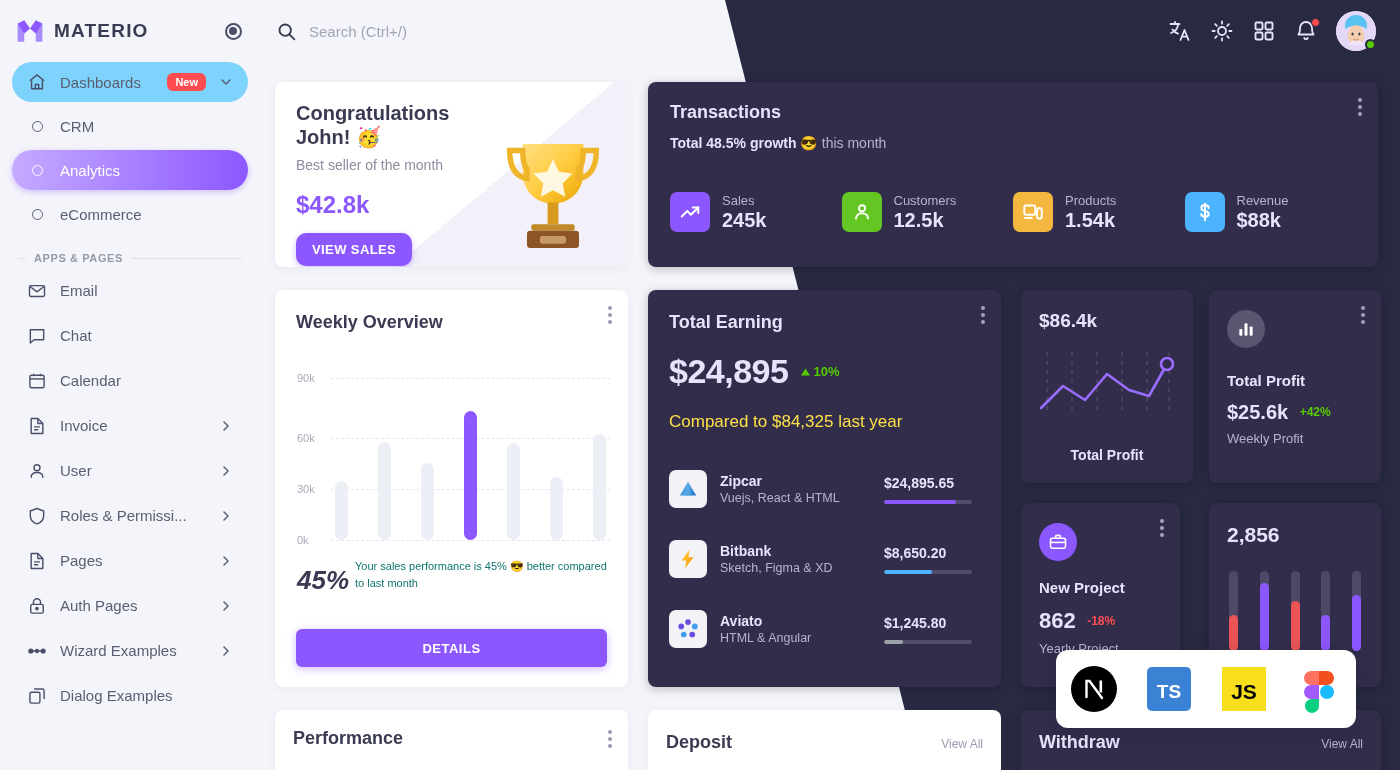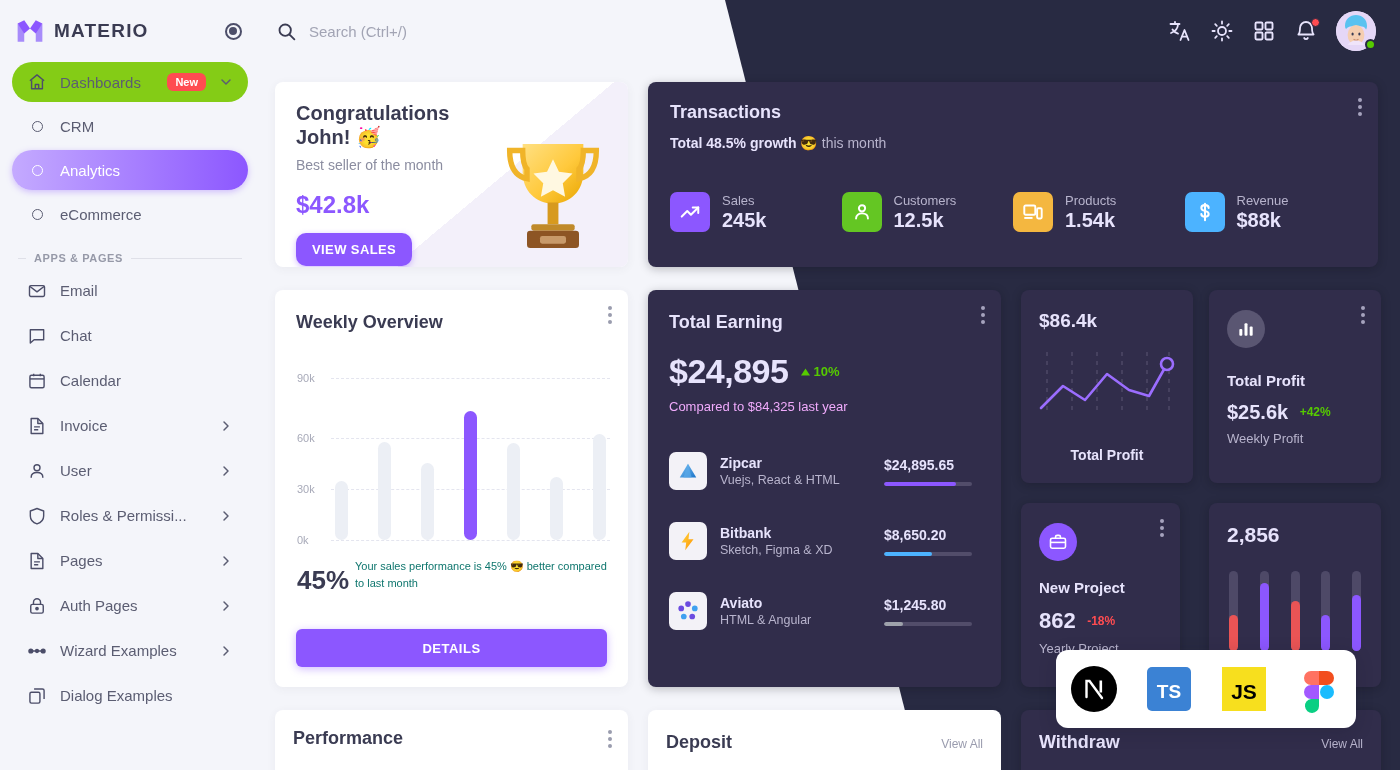--- a/index.html
+++ b/index.html
@@ -30,21 +30,21 @@
   .sb-toggle .outer { width: 17px; height: 17px; border-radius: 50%; border: 2px solid #4c4e69; display:flex;align-items:center;justify-content:center;}
   .sb-toggle .inner { width: 8px; height: 8px; border-radius: 50%; background: #4c4e69; }
 
   .sb-nav { padding: 0 12px; }
   .nav-item {
     display: flex; align-items: center; gap: 12px;
     height: 40px; padding: 0 14px; margin-bottom: 4px;
     border-radius: 20px; color: #5b5d72; font-size: 15px;
     cursor: pointer;
   }
-  .nav-item.head-active { background: #84cc16; }
+  .nav-item.head-active { background: #7dd3fc; }
   .nav-item.active {
     background: linear-gradient(270deg, #8c57ff 0%, #c4aaff 100%);
     color: #fff; box-shadow: 0 2px 6px rgba(140,87,255,0.35);
   }
   .nav-ico { width: 22px; height: 22px; flex: none; display:flex; align-items:center; justify-content:center; }
   .nav-label { flex: 1; white-space: nowrap; overflow: hidden; text-overflow: ellipsis; }
   .badge-new {
     background: #ff4c51; color: #fff; font-size: 11px; font-weight: 600;
     padding: 2px 8px; border-radius: 6px; line-height: 1.35;
   }
@@ -120,35 +120,35 @@
   .tx-val { font-size: 20px; font-weight: 600; color: #e7e3fc; margin-top: 1px; }
 
   
   #weekly { left: 275px; top: 290px; width: 353px; height: 397px; }
   .wk-chart { position: absolute; left: 22px; right: 18px; top: 80px; height: 190px; }
   .ax-lab { position: absolute; left: 0; font-size: 11px; color: #a8aab9; transform: translateY(-50%); }
   .grid-line { position: absolute; left: 34px; right: 0; border-top: 1px dashed #e4e5ef; }
   .bars { position: absolute; left: 38px; right: 4px; bottom: 0; top: 0; display: flex; align-items: flex-end; justify-content: space-between; }
   .bar { width: 13px; border-radius: 7px; background: #eceff5; }
   .bar.hi { background: #8c57ff; }
-  .wk-pct { position: absolute; left: 22px; top: 275px; font-size: 26px; font-weight: 600; color: #3a3b52; }
+  .wk-pct { position: absolute; left: 22px; top: 275px; font-size: 26px; font-weight: 600; color: #3a3b52; font-style: italic; }
   .wk-txt { position: absolute; left: 80px; right: 18px; top: 268px; font-size: 11px; color: #0f766e; line-height: 1.5; }
   .btn-block {
     position: absolute; left: 21px; right: 21px; bottom: 20px; height: 38px;
     background: #8c57ff; color: #fff; border: none; border-radius: 6px;
     font-size: 13px; font-weight: 600; letter-spacing: .5px; cursor: pointer;
     font-family: "Liberation Sans", sans-serif;
     box-shadow: 0 2px 8px rgba(140,87,255,0.4);
   }
 
   
   #earning { left: 648px; top: 290px; width: 353px; height: 397px; }
   .te-amt { font-size: 34px; font-weight: 600; color: #e7e3fc; letter-spacing: -.5px; }
   .te-grow { font-size: 13px; font-weight: 600; color: #56ca00; margin-left: 8px; vertical-align: 7px; }
-  .te-cmp { font-size: 13px; color: #f0abfc; margin-top: 8px; }
+  .te-cmp { font-size: 17px; color: #fde047; margin-top: 21px; }
   .te-row { display: flex; align-items: center; gap: 13px; margin-top: 20px; }
   .te-logo { width: 38px; height: 38px; border-radius: 7px; background: #f3f2f7; display: flex; align-items: center; justify-content: center; flex: none; }
   .te-name { font-size: 14px; font-weight: 600; color: #e7e3fc; }
   .te-desc { font-size: 12.5px; color: #b8b4cd; margin-top: 2px; }
   .te-right { margin-left: auto; width: 88px; text-align: left; }
   .te-price { font-size: 14px; font-weight: 600; color: #e7e3fc; }
   .te-track { height: 4px; border-radius: 2px; background: rgba(231,227,252,0.18); margin-top: 9px; overflow: hidden; }
   .te-fill { height: 100%; border-radius: 2px; }
 
   

